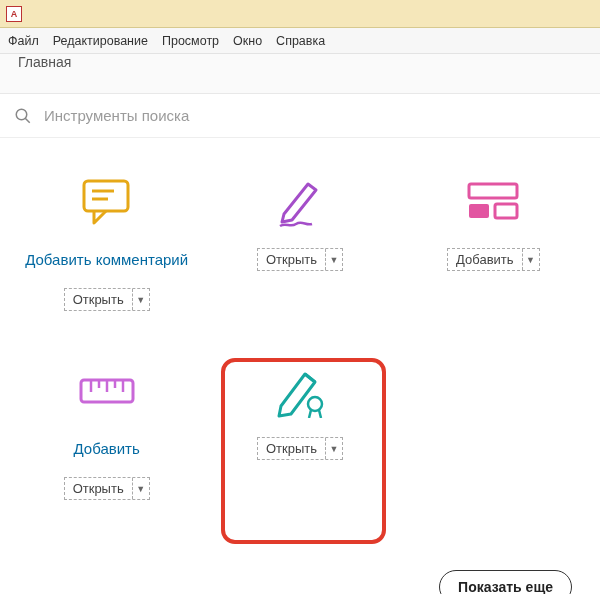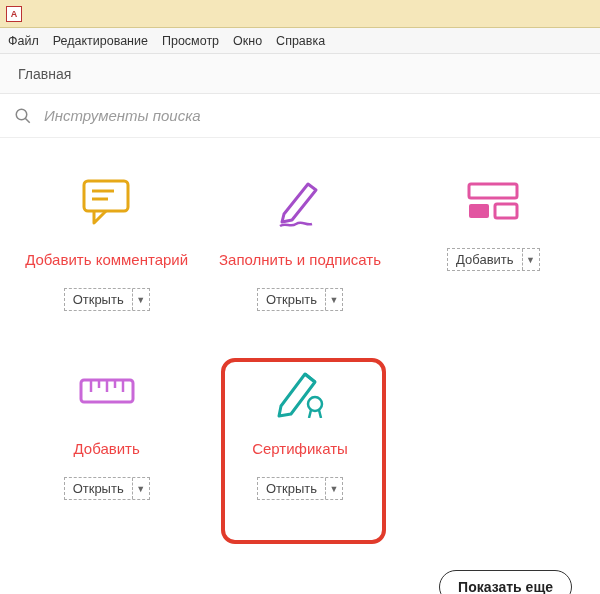--- a/index.html
+++ b/index.html
@@ -2,32 +2,32 @@
 <html><head>
 <meta charset="utf-8">
 <style>
   * { box-sizing: border-box; }
   html, body { margin: 0; padding: 0; font-family: "Segoe UI", Arial, sans-serif; background: #fff; width: 600px; height: 594px; overflow: hidden; }
   .titlebar { background: #f5e7ba; height: 28px; display: flex; align-items: center; position: relative; border-bottom: 1px solid #d7c98f; }
   .titlebar .app-icon { width: 16px; height: 16px; margin: 0 6px; background: #fff; border: 1px solid #b33; display: flex; align-items: center; justify-content: center; font-size: 9px; color: #b33; font-weight: bold; }
   .titlebar .title { position: absolute; left: 50%; transform: translateX(-50%); font-size: 13px; font-weight: 600; color: #222; white-space: nowrap; }
   .menubar { background: #f7f7f7; height: 26px; display: flex; align-items: center; padding: 8px 8px; gap: 14px; border-bottom: 1px solid #e3e3e3; }
   .menubar .menu-item { font-size: 12.5px; color: #333; cursor: default; }
-  .tabbar { height: 40px; display: flex; align-items: center; background: #fafafa; border-bottom: 1px solid #e8e8e8; }
+  .tabbar { height: 40px; display: flex; align-items: flex-start; background: #fafafa; border-bottom: 1px solid #e8e8e8; }
   .tabbar .tab { padding: 0 18px; display: flex; align-items: center; font-size: 14px; color: #555; cursor: default; }
   .tabbar .tab.active { color: #333; border-bottom: 3px solid #1d8fd6; font-weight: 500; }
   .tabbar .tab.doc { margin-left: 48px; color: #555; font-size: 13px; }
   .searchbar { height: 44px; display: flex; align-items: center; padding: 0 14px; border-bottom: 1px solid #eee; }
   .searchbar .search-icon { color: #888; font-size: 18px; margin-right: 10px; }
-  .searchbar input { border: none; outline: none; font-size: 15px; color: #c2410c; width: 100%; background: transparent; font-style: italic; }
+  .searchbar input { border: none; outline: none; font-size: 15px; color: #c2410c; width: 100%; background: transparent; }
   .searchbar input::placeholder { color: #9b9b9b; }
   .tool-grid { display: grid; grid-template-columns: repeat(3, 1fr); padding: 32px 10px 0 10px; row-gap: 48px; }
   .tool { display: flex; flex-direction: column; align-items: center; justify-content: flex-start; position: relative; }
   .tool .icon-wrap { height: 64px; display: flex; align-items: center; justify-content: center; margin-bottom: 6px; }
-  .tool .label { font-size: 15px; color: #ef4444; text-align: center; line-height: 1.25; min-height: 40px; display: flex; align-items: center; }
+  .tool .label { font-size: 15px; color: #0369a1; text-align: center; line-height: 1.25; min-height: 40px; display: flex; align-items: center; }
   .tool .btn { margin-top: 8px; border: 1px dashed #aaa; display: inline-flex; align-items: stretch; font-size: 13px; color: #444; background: #fff; }
   .tool .btn .btn-label { padding: 3px 8px; border-right: 1px dashed #aaa; }
   .tool .btn .btn-caret { width: 16px; display: flex; align-items: center; justify-content: center; font-size: 9px; color: #666; }
   .highlight { position: absolute; border: 4px solid #e13b2b; border-radius: 14px; pointer-events: none; }
   .show-more { position: absolute; right: 28px; top: 432px; border: 1.5px solid #333; border-radius: 22px; padding: 8px 18px; font-size: 14px; font-weight: 600; color: #222; background: #fff; cursor: default; }
   .content { position: relative; }
   svg { display: block; }
 </style>
 </head>
 <body>
@@ -77,21 +77,20 @@
       </div>
     </div>
 
     <div class="tool">
       <div class="icon-wrap">
         <svg width="56" height="56" viewBox="0 0 56 56">
             <path d="M12 40 L36 10 L44 16 L20 46 L10 48 Z" fill="none" stroke="#a44ec9" stroke-width="3" stroke-linejoin="round"></path>
             <path d="M8 52 C14 48 18 54 24 50 C30 46 34 52 40 50" fill="none" stroke="#a44ec9" stroke-width="2.5"></path>
           </svg>
       </div>
-      <div class="label">Заполнить и подписать</div>
       <div class="btn">
         <span class="btn-label">Открыть</span>
         <span class="btn-caret">▼</span>
       </div>
     </div>
 
     <div class="tool">
       <div class="icon-wrap">
         <svg width="56" height="44" viewBox="0 0 56 44">
             <rect x="4" y="4" width="48" height="14" rx="2" fill="none" stroke="#e255a1" stroke-width="3"></rect>
@@ -125,21 +124,20 @@
 
     <div class="tool">
       <div class="icon-wrap">
         <svg width="58" height="54" viewBox="0 0 58 54">
             <path d="M10 42 L34 10 L44 18 L20 50 L8 52 Z" fill="none" stroke="#17a8a0" stroke-width="3" stroke-linejoin="round"></path>
             <path d="M34 10 L44 18" stroke="#17a8a0" stroke-width="3"></path>
             <circle cx="44" cy="40" r="7" fill="none" stroke="#17a8a0" stroke-width="2.5"></circle>
             <path d="M40 46 L38 54 M48 46 L50 54" stroke="#17a8a0" stroke-width="2.5"></path>
           </svg>
       </div>
-      <div class="label">Сертификаты</div>
       <div class="btn">
         <span class="btn-label">Открыть</span>
         <span class="btn-caret">▼</span>
       </div>
     </div>
 
     <div></div>
   </div>
 
   <div class="highlight" style="left:221px; top:220px; width:165px; height:186px;"></div>

